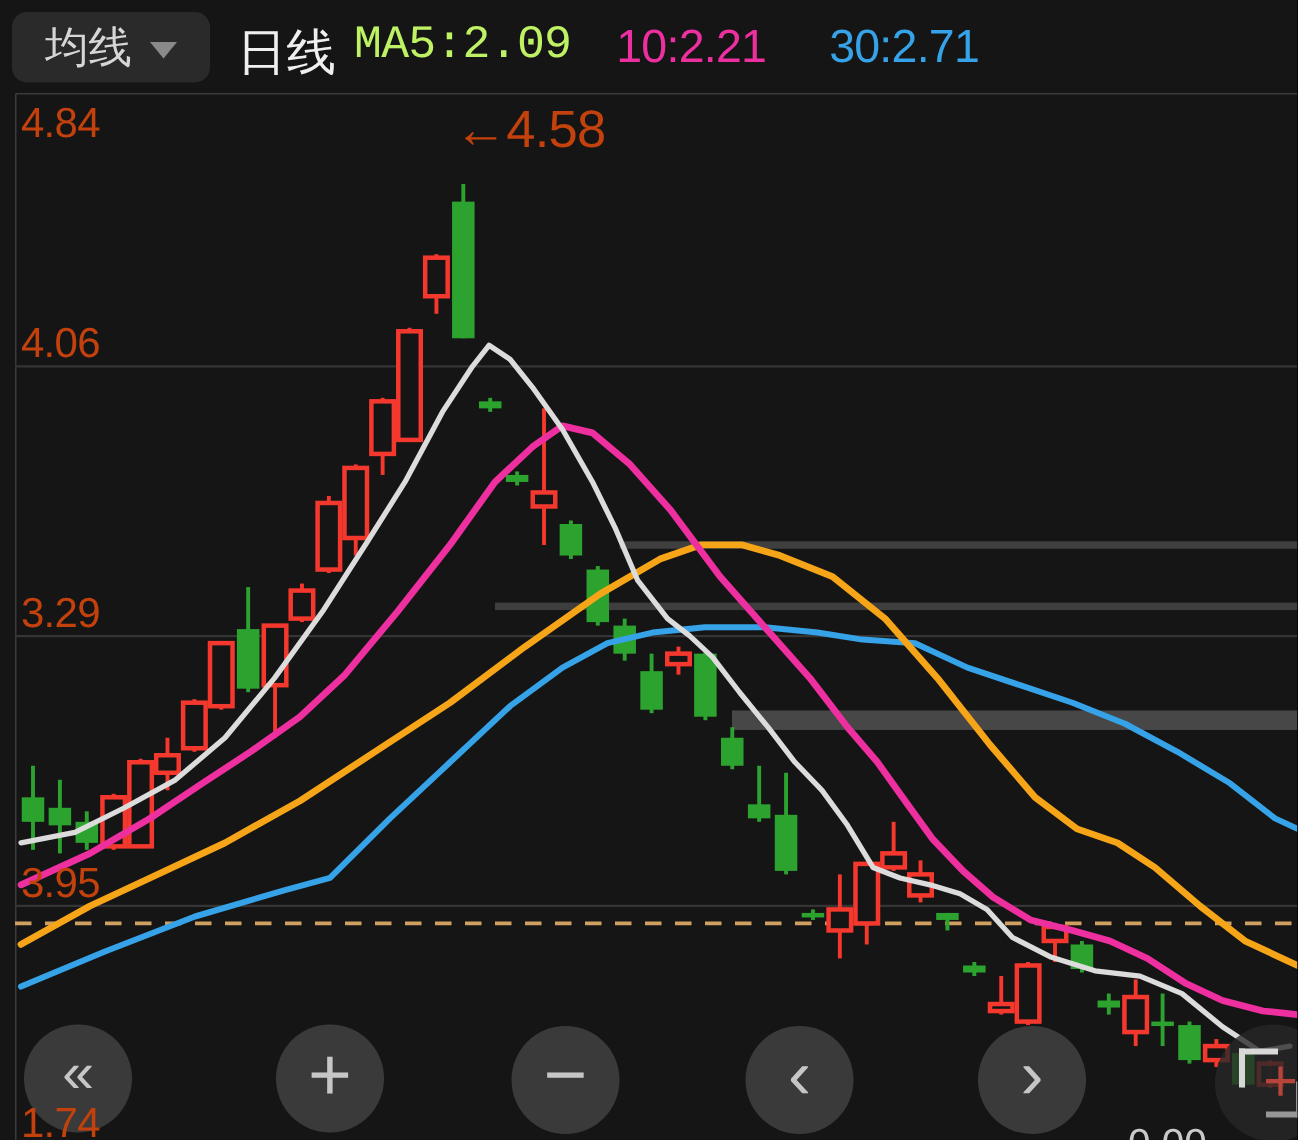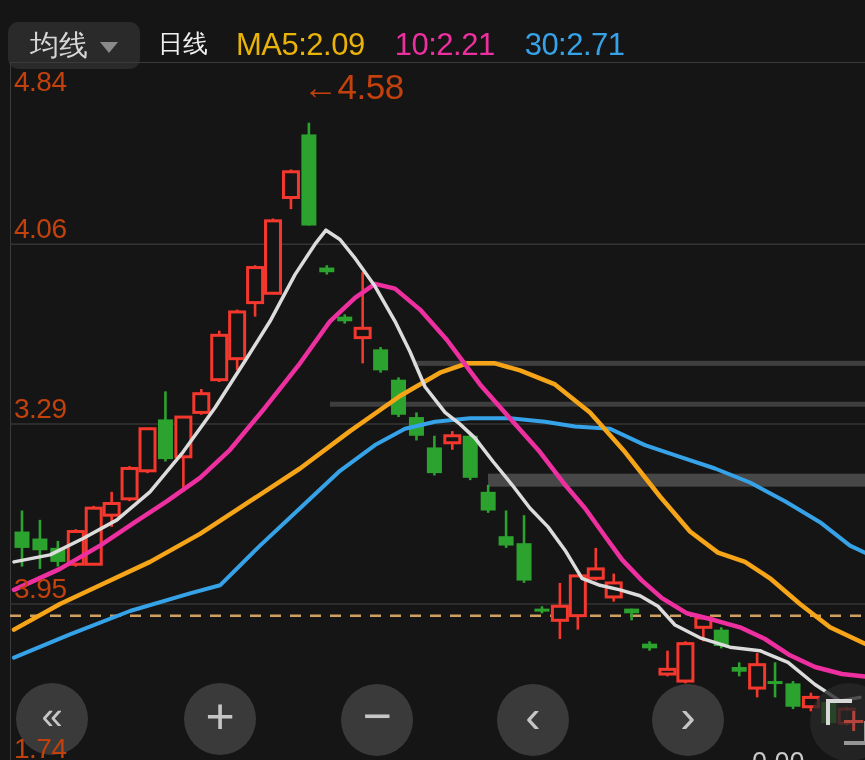--- a/index.html
+++ b/index.html
@@ -1,25 +1,25 @@
 <!DOCTYPE html>
 <html><head>
 <meta charset="utf-8">
 <style>
   html,body{margin:0;padding:0;background:#000;}
   #app{position:relative;width:865px;height:760px;background:#151515;overflow:hidden;
        font-family:"Liberation Sans","DejaVu Sans",sans-serif;}
   
-  .hdr{position:absolute;left:0;top:16px;width:865px;height:62px;}
+  .hdr{position:absolute;left:0;top:2px;width:865px;height:62px;}
   .ma-btn{position:absolute;left:8px;top:6px;width:132px;height:47px;background:#2a2a2a;
           border-radius:10px;display:flex;align-items:center;justify-content:center;gap:12px;cursor:pointer;}
   .ma-btn .lbl{color:#d6d6d6;font-size:29px;}
   .tri{width:0;height:0;border-left:9px solid transparent;border-right:9px solid transparent;
        border-top:11px solid #8a8a8a;margin-top:4px;}
-  .period{position:absolute;left:158px;top:11px;color:#efefef;font-size:25px;}
+  .period{position:absolute;left:158px;top:11px;color:#efefef;font-size:33px;}
   .mavals{position:absolute;left:236px;top:11px;display:flex;gap:30px;font-size:31px;letter-spacing:-0.5px;}
   
   #chart-svg{position:absolute;left:0;top:0;z-index:1;}
   #ylabels{position:absolute;left:0;top:0;z-index:7;pointer-events:none;}
   .ylab{position:absolute;left:14px;color:#c2410c;font-size:28px;letter-spacing:-0.5px;}
   .annot{position:absolute;left:303px;top:67px;color:#c2410c;font-size:35px;z-index:4;letter-spacing:-0.5px;}
   .partial{position:absolute;left:752px;top:747px;color:#c9c9c9;font-size:27px;z-index:5;}
   
   .navbtn{position:absolute;width:72px;height:72px;border-radius:50%;background:rgba(64,64,64,.88);
           color:#c6c6c6;display:flex;align-items:center;justify-content:center;z-index:6;cursor:pointer;}
@@ -40,23 +40,23 @@
 
 <div id="app">
 
   <div class="hdr">
     <div class="ma-btn">
       <span class="lbl">均线</span>
       <span class="tri"></span>
     </div>
     <span class="period">日线</span>
     <div class="mavals">
-      <span class="ma-val" style="color: #eab308;">MA5:2.09</span>
+      <span class="ma-val" style="color: #bef264; font-family: Liberation Mono, monospace;">MA5:2.09</span>
       <span class="ma-val" style="color: rgb(237, 47, 159);">10:2.21</span>
-      <span class="ma-val" style="color: rgb(54, 163, 232);">30:2.71</span>
+      <span class="ma-val" style="color: rgb(54, 163, 232); margin-left: 12px;">30:2.71</span>
     </div>
   </div>
 
   <svg id="chart-svg" width="865" height="760">
       <path d="M10.5 62.5 H865 M10.5 62.5 V760" stroke="#3b3b3b" stroke-width="1" fill="none"></path>
       <line x1="10" x2="865" y1="244.20800000000006" y2="244.20800000000006" stroke="#353535" stroke-width="1.5"></line>
       <line x1="10" x2="865" y1="424.0799999999999" y2="424.0799999999999" stroke="#353535" stroke-width="1.5"></line>
       <line x1="10" x2="865" y1="603.952" y2="603.952" stroke="#353535" stroke-width="1.5"></line>
       <rect x="413" y="360.844" width="452" height="5" fill="#3f3f3f"></rect>
       <rect x="330" y="401.72399999999993" width="535" height="5" fill="#3e3e3e"></rect>

